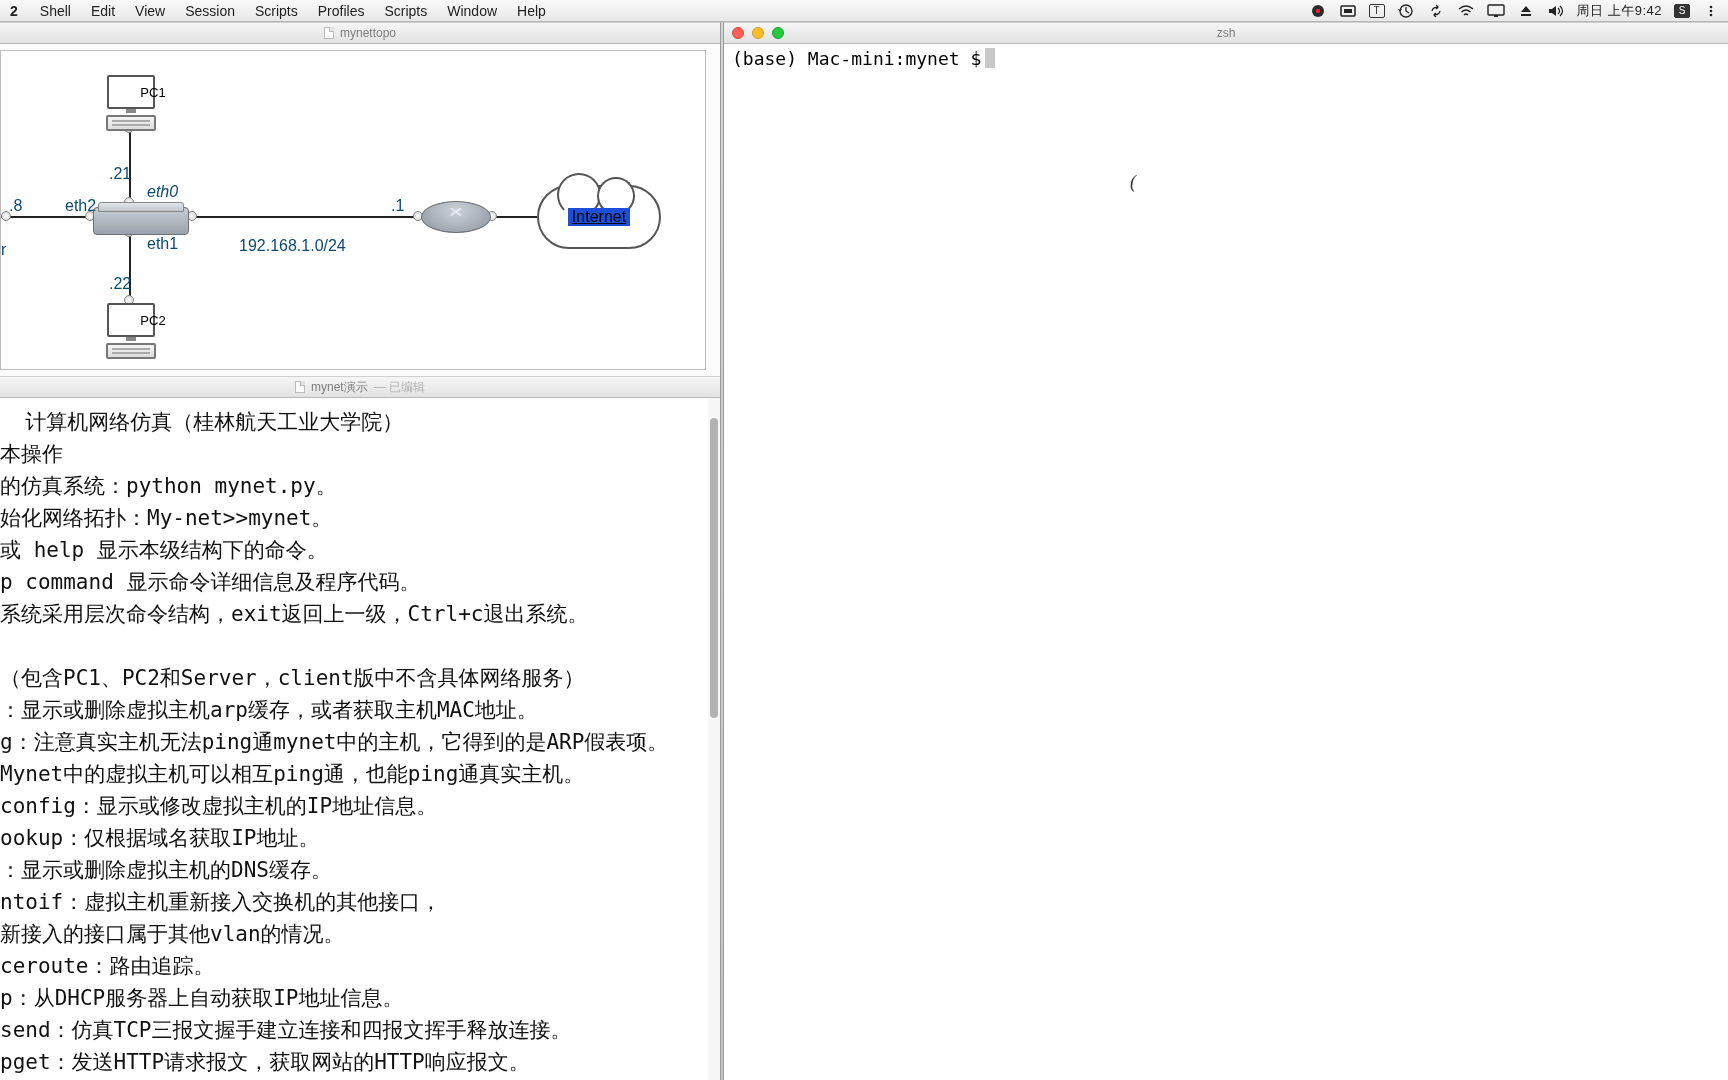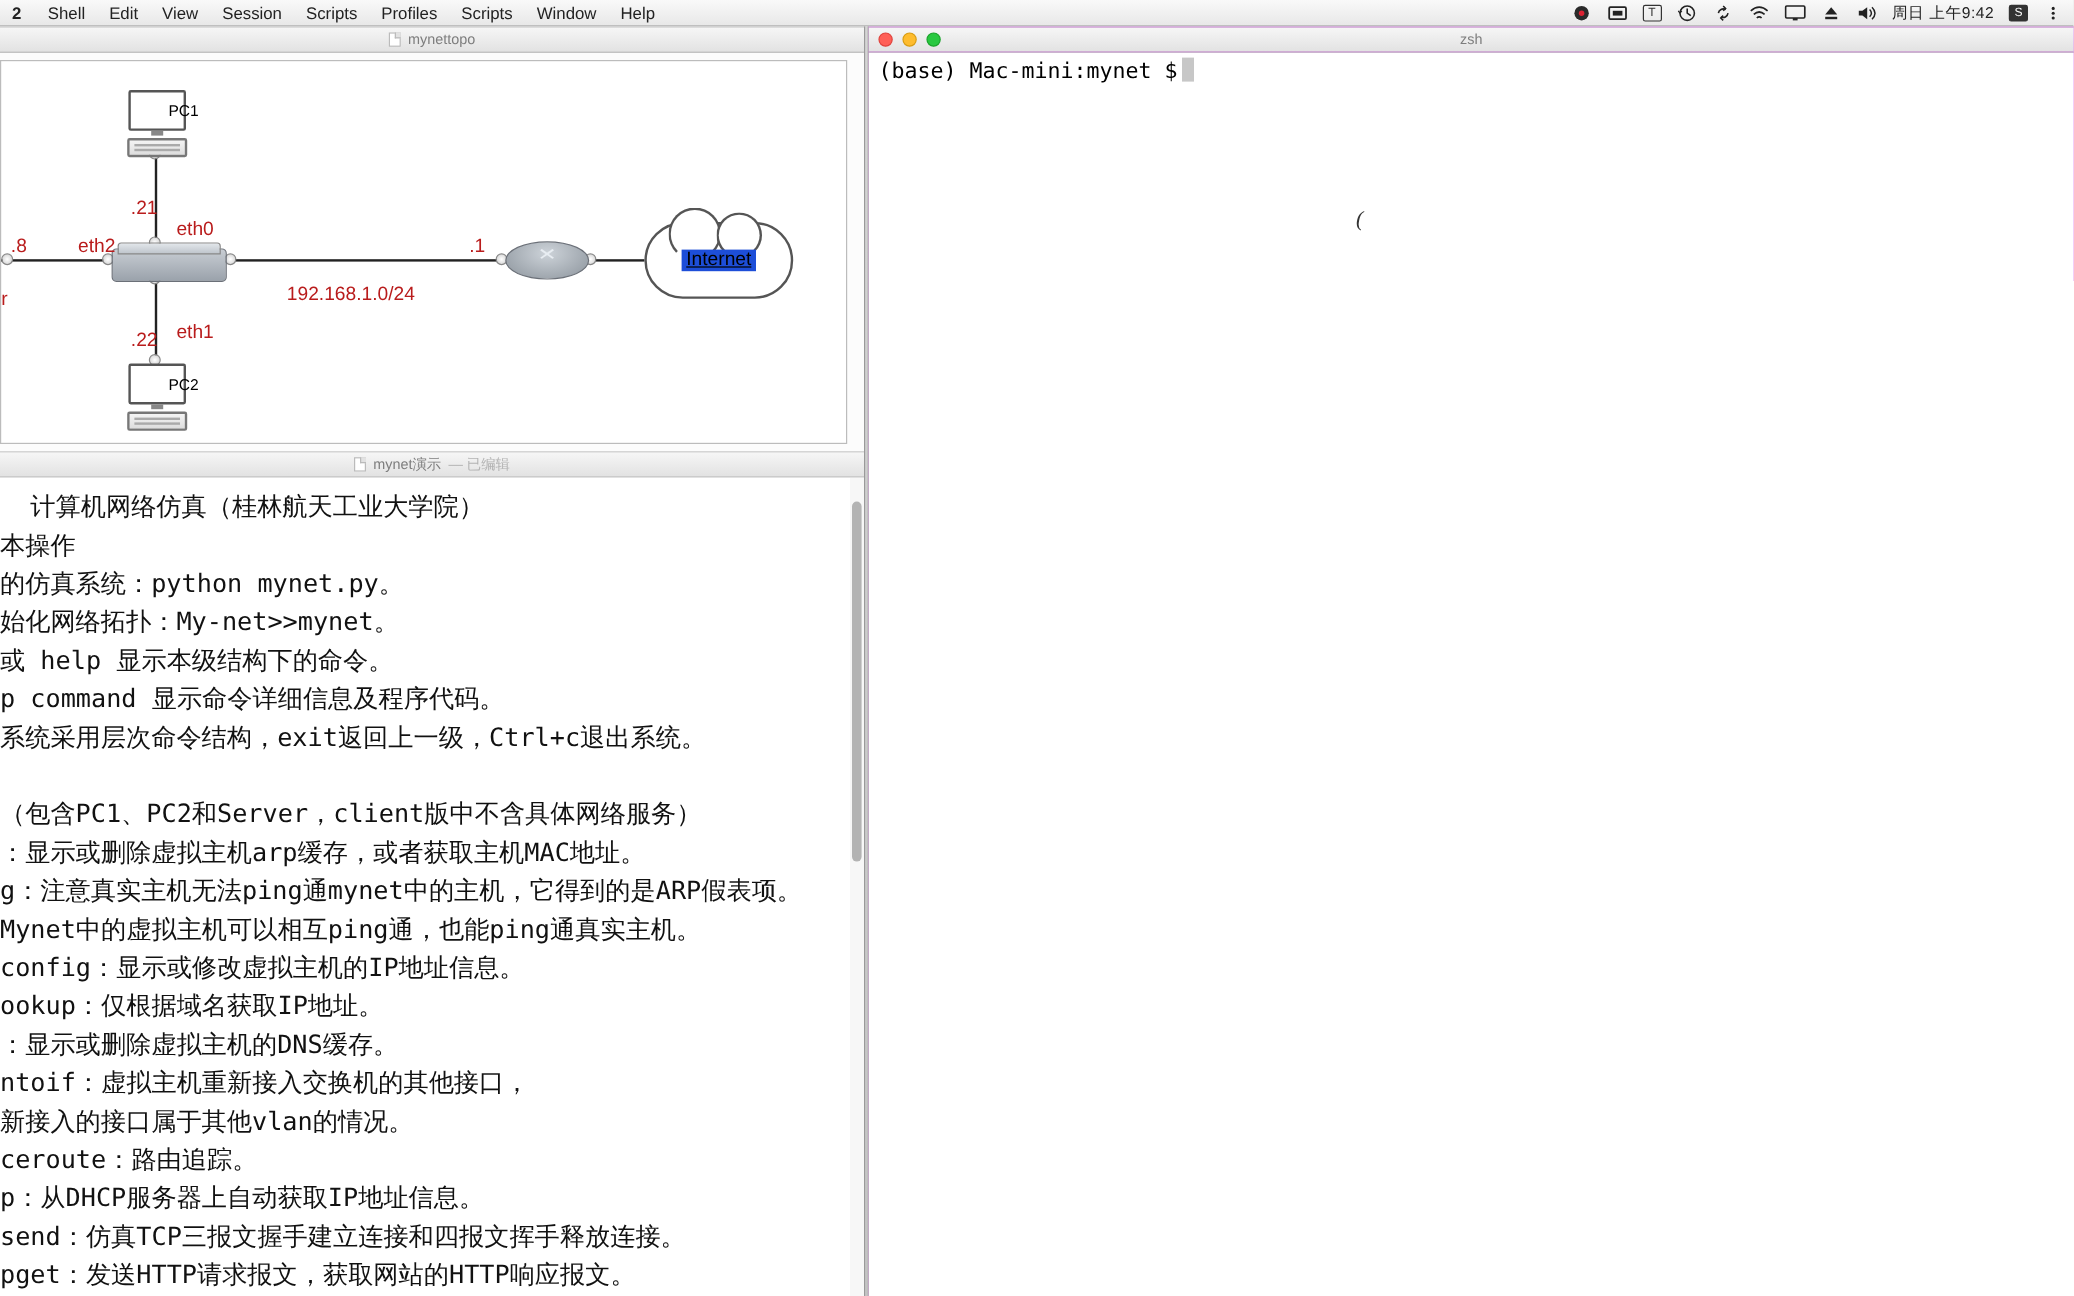--- a/index.html
+++ b/index.html
@@ -21,21 +21,21 @@
 
   
   .wchrome { height: 22px; background: linear-gradient(#f6f6f6,#e2e2e2); border-top: 1px solid #cfcfcf; border-bottom: 1px solid #b8b8b8; display: flex; align-items: center; justify-content: center; font-size: 12px; color: #7d7d7d; position: relative; }
   .wchrome .docicon { width: 10px; height: 12px; background: #fff; border: 1px solid #bbb; margin-right: 6px; position: relative; }
   .wchrome .docicon::after { content:""; position:absolute; top:-1px; right:-1px; width:4px; height:4px; background:#e2e2e2; border-left:1px solid #bbb; border-bottom:1px solid #bbb;}
   .wchrome .subtitle { color:#b3b3b3; margin-left:6px; }
 
   
   .topo-wrap { background: #fcfcfc; padding: 4px 6px 4px 0; }
   .topo { background: #fff; border: 1px solid #bcbcbc; height: 320px; position: relative; margin: 2px 8px 2px 0; }
-  .topo .label { position: absolute; font-size: 16px; color: #b91c1c; }
+  .topo .label { position: absolute; font-size: 16px; color: #0c4a6e; }
 
   
   .pc { position: absolute; width: 60px; }
   .pc .monitor { width: 46px; height: 34px; border: 2px solid #555; background: #fff; border-radius: 2px; margin: 0 auto; display:flex; align-items:center; justify-content:center; font-size:13px;padding-left:44px;}
   .pc .base { width: 50px; height: 16px; border: 2px solid #777; background: linear-gradient(#f4f4f4,#ddd); margin: 2px auto 0; border-radius: 2px; position:relative;}
   .pc .base::before { content:""; position:absolute; top:3px; left:4px; right:4px; height:2px; background:#aaa; box-shadow: 0 4px 0 #aaa;}
   .pc .stand { width:10px; height:4px; background:#888; margin:0 auto;}
 
   
   .switch { position: absolute; width: 96px; height: 28px; background: linear-gradient(#c8cdd3,#9aa2ab); border-radius: 4px; border: 1px solid #6b7078; }
@@ -203,22 +203,22 @@
 
       <div class="router" style="left:420px; top:150px;"></div>
 
       <div class="cloud" style="left:536px; top:134px;">
         <span>Internet</span>
       </div>
 
       <div class="label" style="left:8px;  top:146px;">.8</div>
       <div class="label" style="left:0;    top:190px;">r</div>
       <div class="label" style="left:64px; top:146px;">eth2</div>
-      <div class="label" style="left:146px;top:132px;">eth0</div>
-      <div class="label" style="left:146px;top:184px;margin-top:34px;">eth1</div>
+      <div class="label" style="left:146px;top:132px;font-style:italic;">eth0</div>
+      <div class="label" style="left:146px;top:184px;">eth1</div>
       <div class="label" style="left:108px;top:114px;">.21</div>
       <div class="label" style="left:108px;top:224px;">.22</div>
       <div class="label" style="left:390px;top:146px;">.1</div>
       <div class="label" style="left:238px;top:186px;">192.168.1.0/24</div>
     </div>
   </div>
 
   <div class="wchrome">
     <span class="docicon"></span>
     <span>mynet演示</span>

